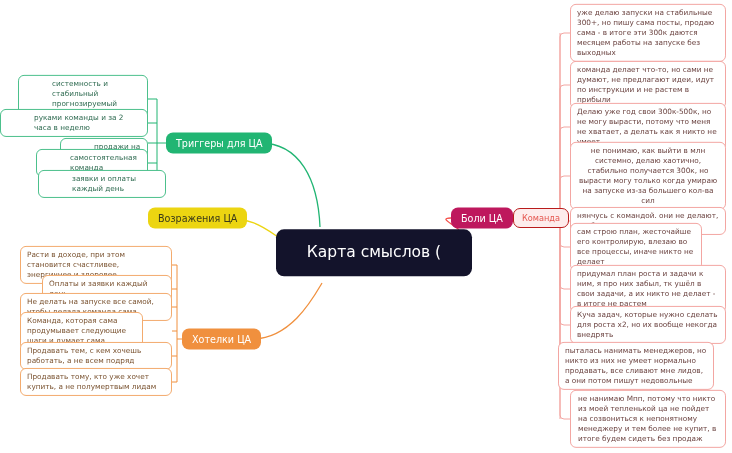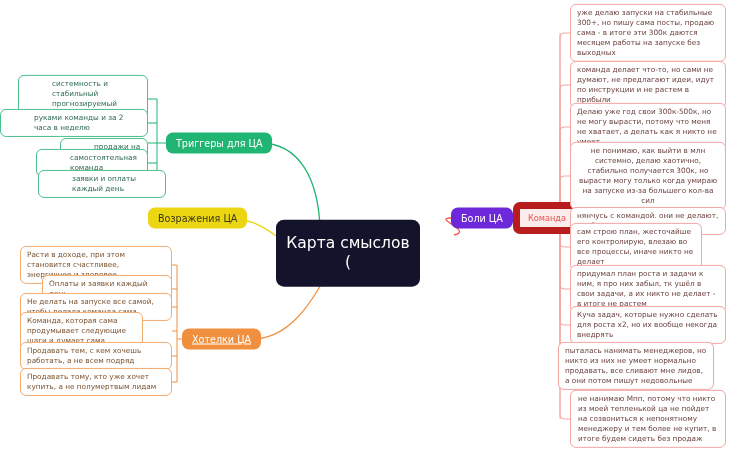--- a/index.html
+++ b/index.html
@@ -10,50 +10,50 @@
     overflow:hidden;
     position:relative;
   }
   #canvas{position:absolute;left:0;top:0;width:732px;height:453px;}
   svg.links{position:absolute;left:0;top:0;width:732px;height:453px;pointer-events:none;}
 
   .node{position:absolute;box-sizing:border-box;}
 
   
   .central{
-    left:276px;top:228px;width:144px;
+    left:276px;top:228px;width:196px;
     transform:translateY(-50%);
     background:#13132b;color:#ffffff;
     border-radius:8px;
     padding:14px 10px;
     text-align:center;
     font-size:15.5px;line-height:1.25;
   }
 
   
   .branch{
     border-radius:7px;
     padding:5px 10px;
     font-size:9.6px;
     color:#ffffff;
     text-align:center;
     white-space:nowrap;
     transform:translateY(-50%);
   }
   .branch.green {background:#21b573;}
   .branch.yellow{background:#ecd511;color:#3a3a1a;}
-  .branch.orange{background:#f0903e;text-decoration:underline;}
-  .branch.red   {background:#6d28d9;}
+  .branch.orange{background:#f0903e;}
+  .branch.red   {background:#be185d;}
 
   .subnode{
     border-radius:7px;
     padding:4px 8px;
     font-size:8.2px;
     background:#fdecec;color:#e5564f;
-    border:7px solid #b91c1c;
+    border:1px solid #b91c1c;
     white-space:nowrap;
     transform:translateY(-50%);
   }
 
   
   .leaf{
     box-sizing:border-box;
     border-radius:6px;
     background:#ffffff;
     padding:3px 6px;

